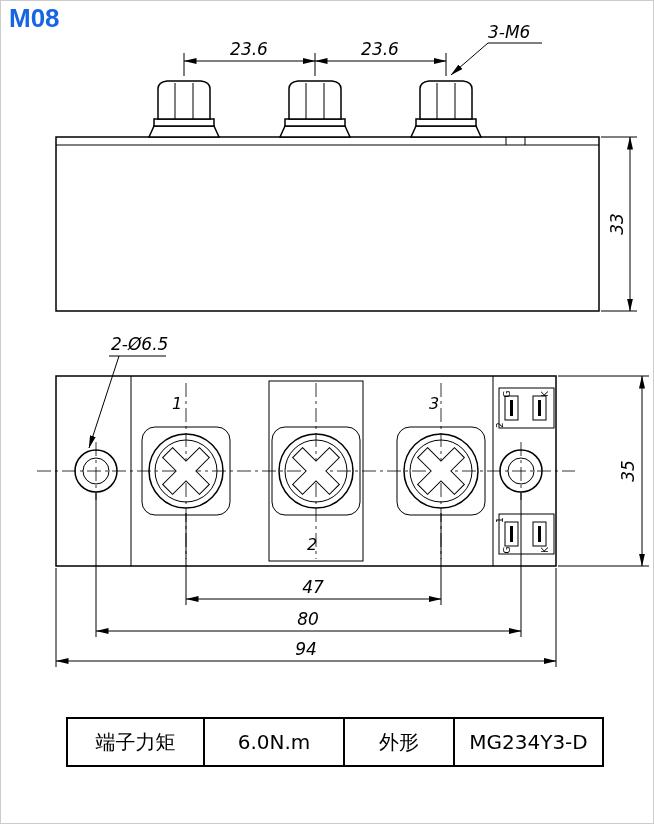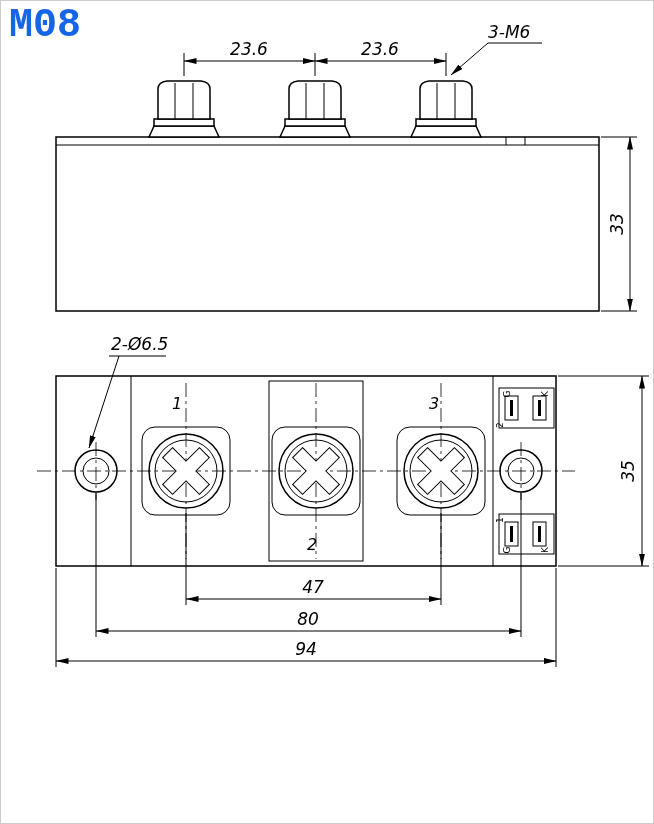--- a/index.html
+++ b/index.html
@@ -1,18 +1,18 @@
 <!DOCTYPE html>
 <html><head>
 <meta charset="utf-8">
 <style>
   * { box-sizing: border-box; }
   body { margin:0; background:#ffffff; font-family:"DejaVu Sans", sans-serif; }
   .page { position:relative; width:654px; height:824px; background:#fff; border:1px solid #cccccc; overflow:hidden; }
-  .title { position:absolute; top:2px; left:8px; font-size:40px; font-weight:bold; color:#1565e6; font-family:Liberation Mono, monospace; }
+  .title { position:absolute; top:2px; left:8px; font-size:26px; font-weight:bold; color:#1565e6; font-family:Liberation Sans, sans-serif; }
   svg { position:absolute; left:0; top:0; }
   svg text { fill:#000; font-family:"DejaVu Sans", sans-serif; }
   .dimtext { font-size:17px; font-style:italic; }
   .lbl { font-size:16px; font-style:italic; }
   .tiny { font-size:9px; }
   .ln  { fill:none; stroke:#000; stroke-width:1.5; }
   .lnw { fill:#ffffff; stroke:#000; stroke-width:1.5; }
   .thin { stroke-width:1; }
   .dim { stroke:#000; stroke-width:1; fill:none; }
   .cl  { stroke:#000; stroke-width:0.8; fill:none; stroke-dasharray:14 4 3 4; }
@@ -193,16 +193,22 @@
   </svg>
 
   <table class="spec">
     <colgroup>
       <col style="width:137px">
         <col style="width:140px">
         <col style="width:110px">
         <col style="width:149px">
     </colgroup>
     <tbody>
+      <tr>
+        <td>端子力矩</td>
+        <td>6.0N.m</td>
+        <td>外形</td>
+        <td>MG234Y3-D</td>
+      </tr>
     </tbody>
   </table>
 
 </div>
 
 </body></html>

